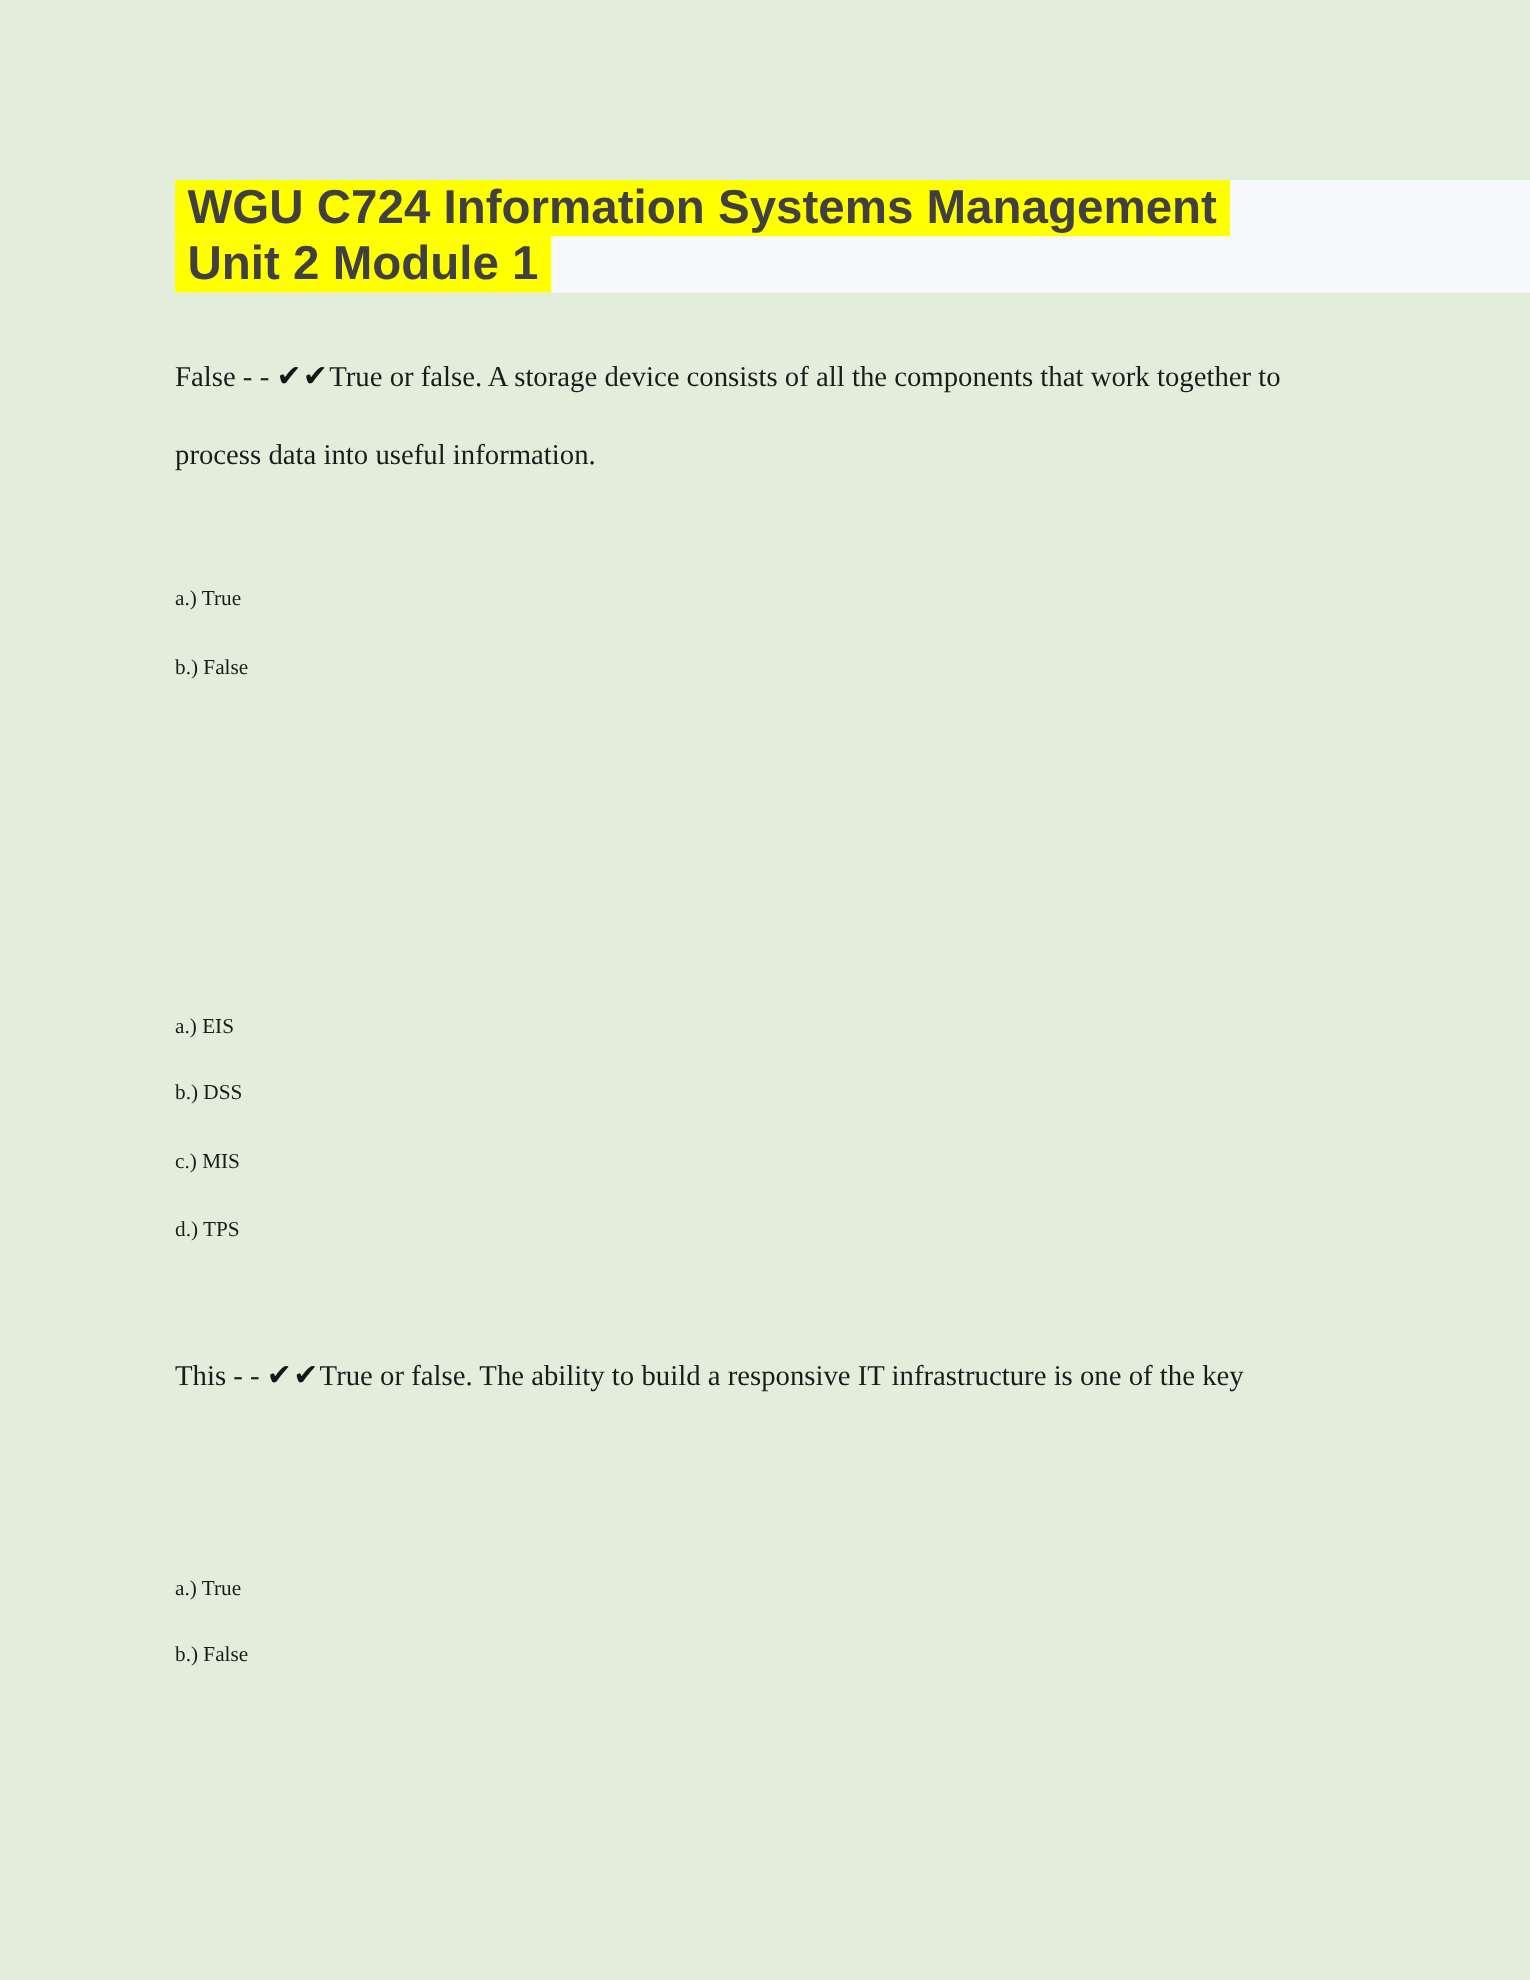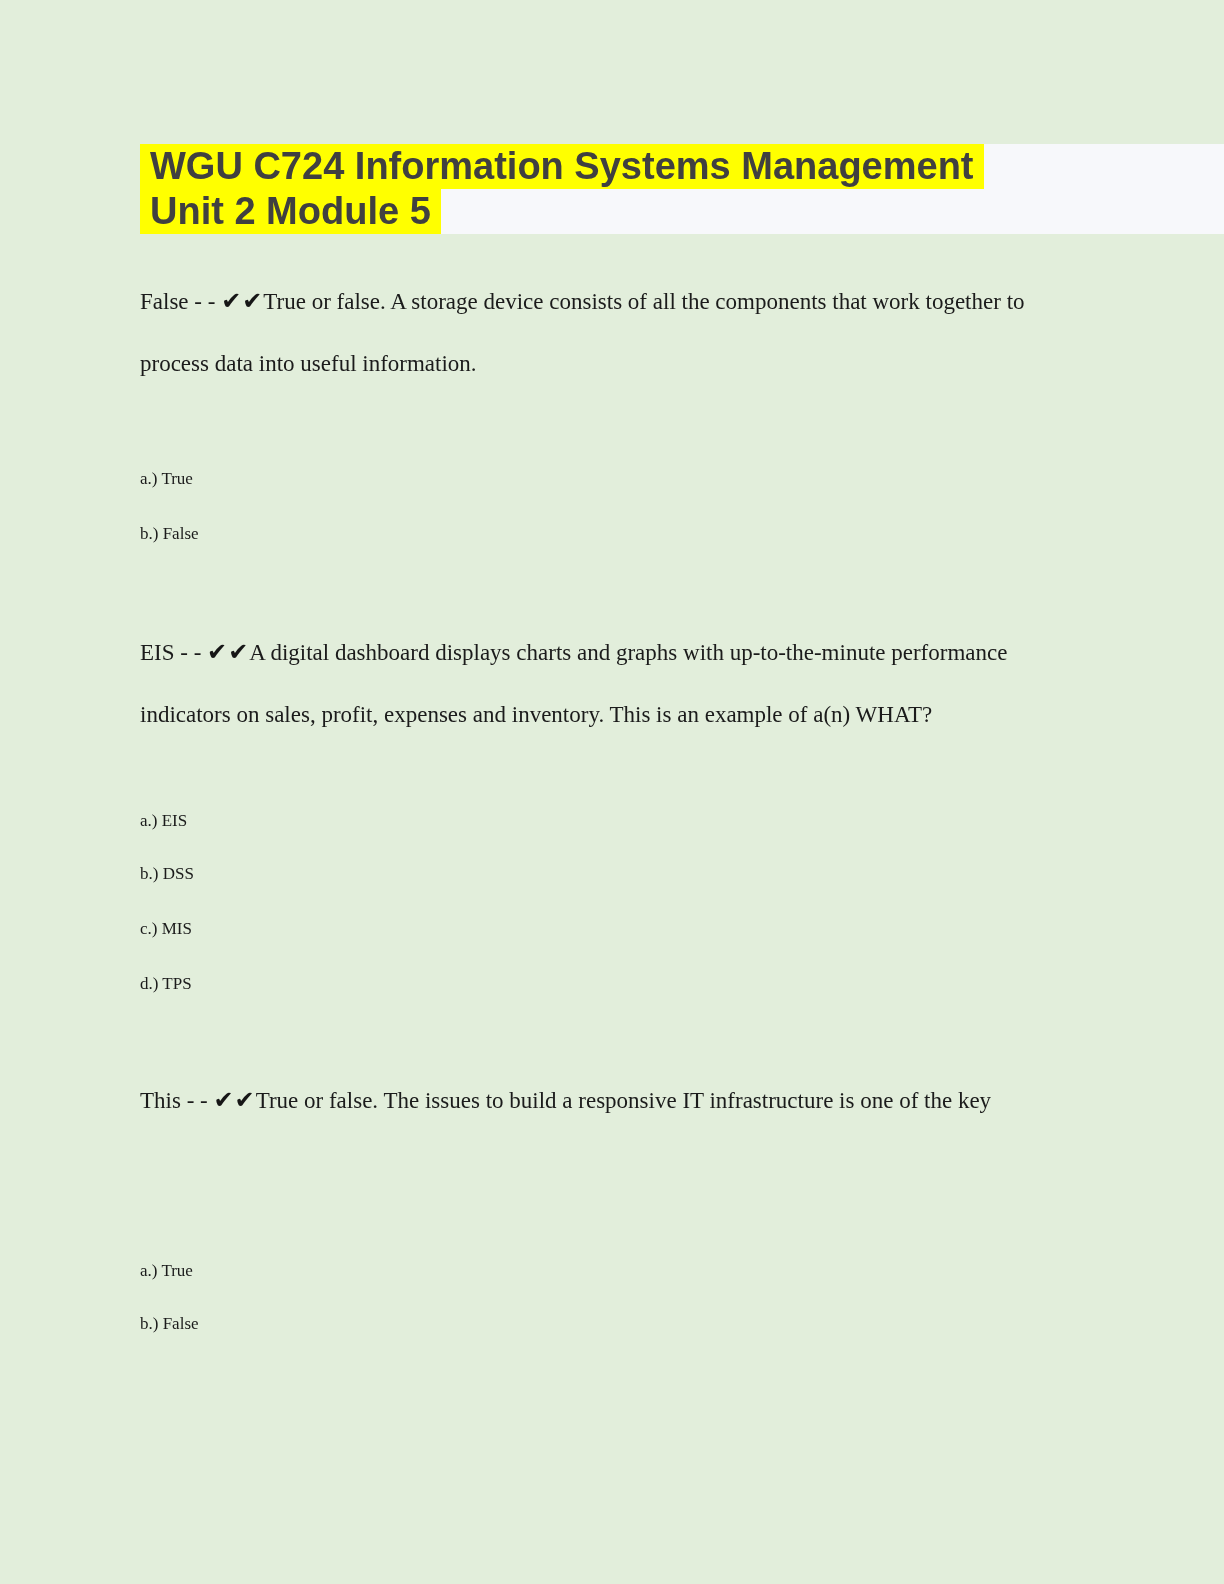--- a/index.html
+++ b/index.html
@@ -59,33 +59,32 @@
     white-space: nowrap;
   }
 </style>
 </head>
 <body>
 
 <div class="page">
 
   <header class="title-panel">
     <div class="title-line"><span class="hl">WGU C724 Information Systems Management</span></div>
-    <div class="title-line"><span class="hl">Unit 2 Module 5</span></div>
+    <div class="title-line"><span class="hl">Unit 2 Module 1</span></div>
   </header>
 
   <p class="question" style="top:270px"><span>False - - </span><span class="check">✔✔</span><span>True or false. A storage device consists of all the components that work together to</span><br><span>process data into useful information.</span></p>
 
   <p class="option" style="top:464px">a.) True</p>
   <p class="option" style="top:519px">b.) False</p>
 
-  <p class="question" style="top:621px"><span>EIS - - </span><span class="check">✔✔</span><span>A digital dashboard displays charts and graphs with up-to-the-minute performance</span><br><span>indicators on sales, profit, expenses and inventory. This is an example of a(n) WHAT?</span></p>
 
   <p class="option" style="top:806px">a.) EIS</p>
   <p class="option" style="top:859px">b.) DSS</p>
   <p class="option" style="top:914px">c.) MIS</p>
   <p class="option" style="top:969px">d.) TPS</p>
 
-  <p class="question" style="top:1069px"><span>This - - </span><span class="check">✔✔</span><span>True or false. The issues to build a responsive IT infrastructure is one of the key</span><br></p>
+  <p class="question" style="top:1069px"><span>This - - </span><span class="check">✔✔</span><span>True or false. The ability to build a responsive IT infrastructure is one of the key</span><br></p>
 
   <p class="option" style="top:1256px">a.) True</p>
   <p class="option" style="top:1309px">b.) False</p>
 
 </div>
 
 </body></html>

